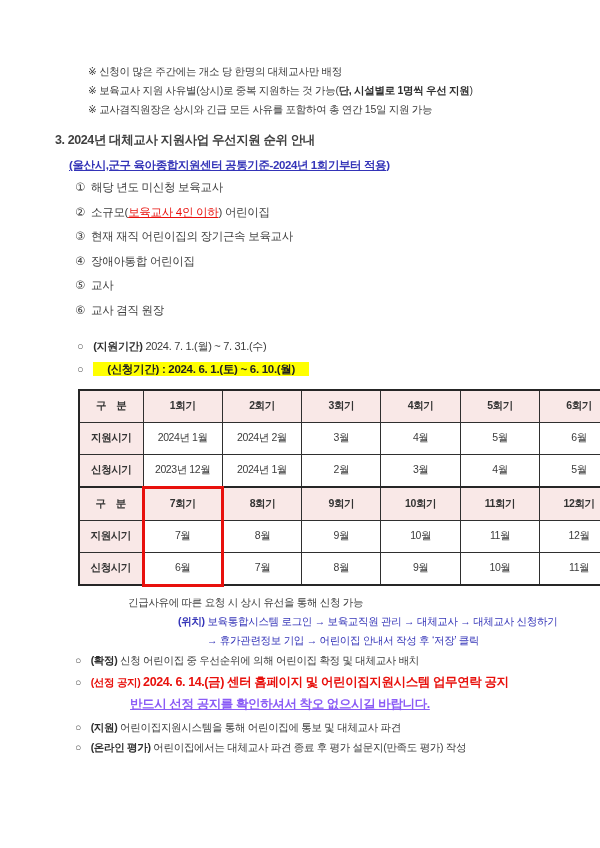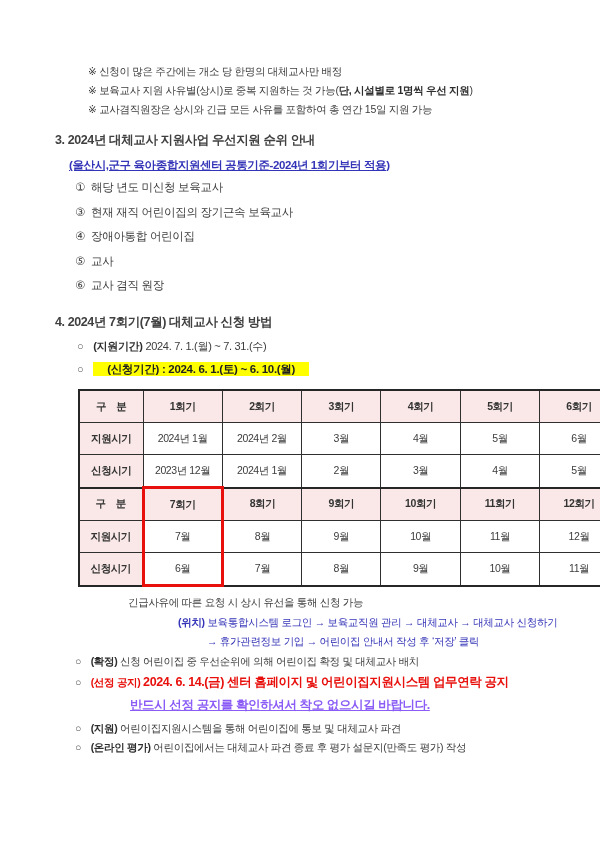--- a/index.html
+++ b/index.html
@@ -82,36 +82,38 @@
   </div>
 
   <div>
     <div class="sec-title">3. 2024년 대체교사 지원사업 우선지원 순위 안내</div>
     <div class="sec3-sub">(울산시,군구 육아종합지원센터 공통기준-2024년 1회기부터 적용)</div>
     <div class="items">
       <div class="it">
         <span class="num">①</span><span>해당 년도 미신청 보육교사</span>
       </div>
       <div class="it">
+        <span class="num">②</span><span>소규모(</span><span class="red-underline">보육교사 4인 이하</span><span>) 어린이집</span>
+      </div>
+      <div class="it">
         <span class="num">③</span><span>현재 재직 어린이집의 장기근속 보육교사</span>
       </div>
       <div class="it">
         <span class="num">④</span><span>장애아통합 어린이집</span>
       </div>
       <div class="it">
         <span class="num">⑤</span><span>교사</span>
       </div>
       <div class="it">
         <span class="num">⑥</span><span>교사 겸직 원장</span>
       </div>
     </div>
   </div>
 
   <div class="sec4">
-    <div class="sec-title">4. 2024년 7회기(7월) 대체교사 신청 방법</div>
     <div class="oline">
       <span class="marker">○</span>
       <span class="lab">(지원기간)</span>
       <span>2024. 7. 1.(월) ~ 7. 31.(수)</span>
     </div>
     <div class="oline">
       <span class="marker">○</span>
       <span class="hl-yellow">(신청기간) : 2024. 6. 1.(토) ~ 6. 10.(월)</span>
     </div>
 

